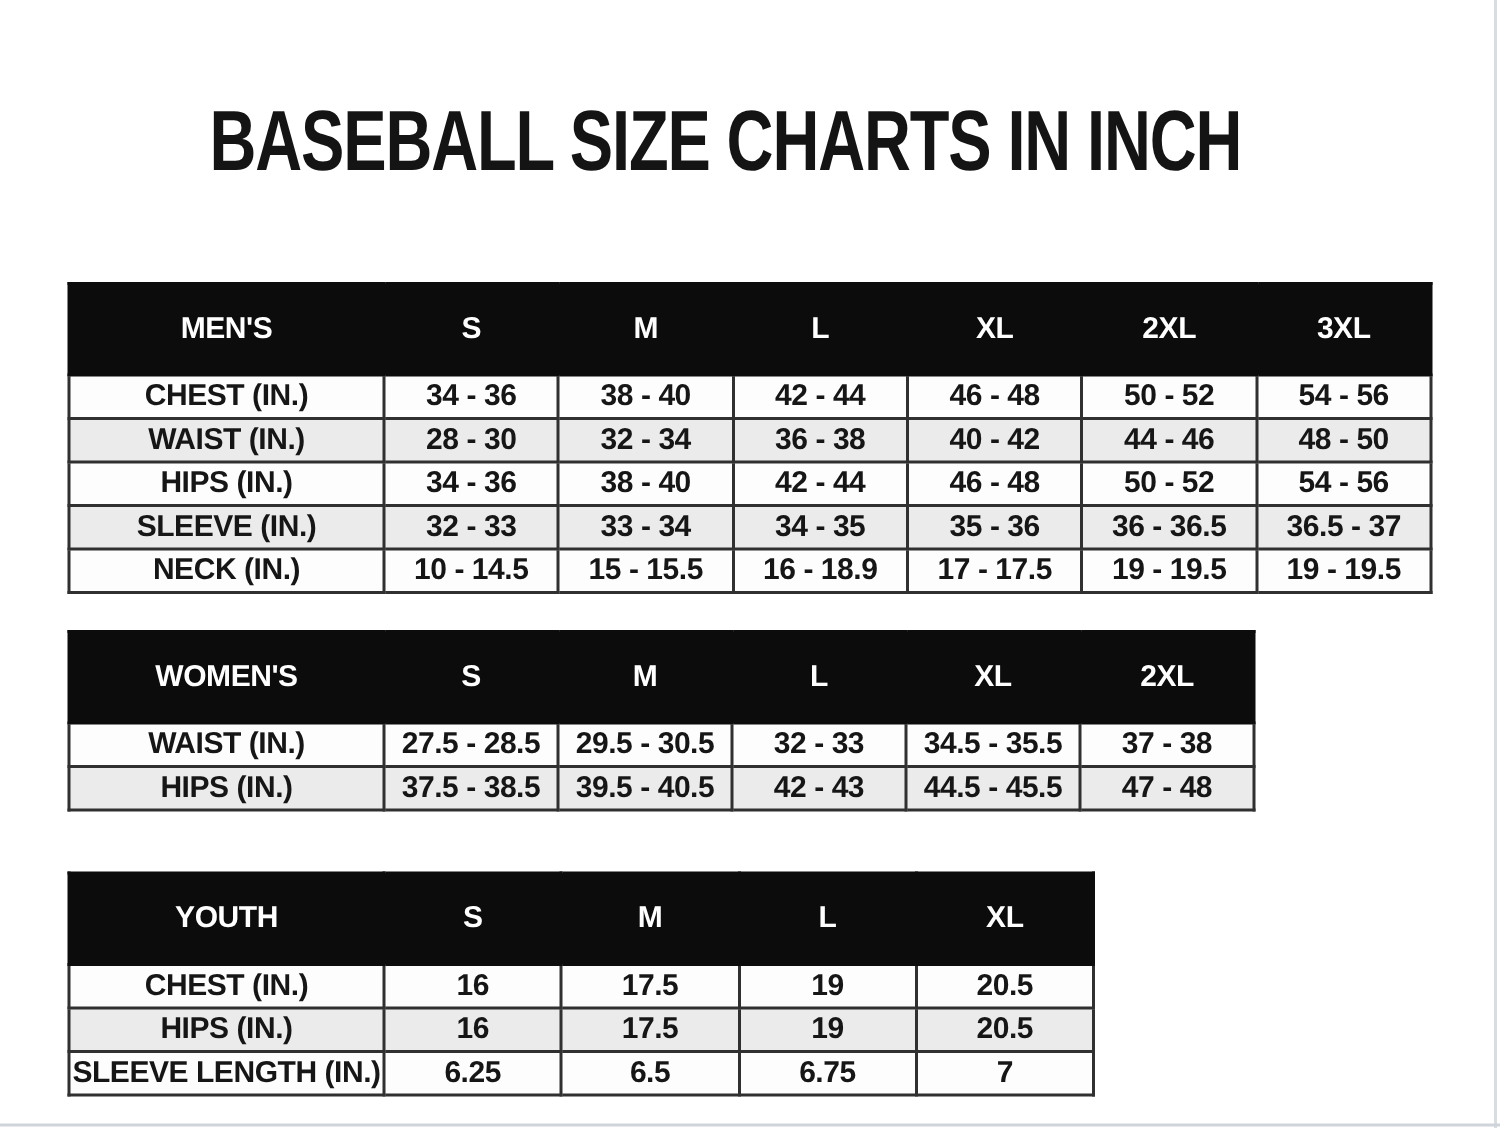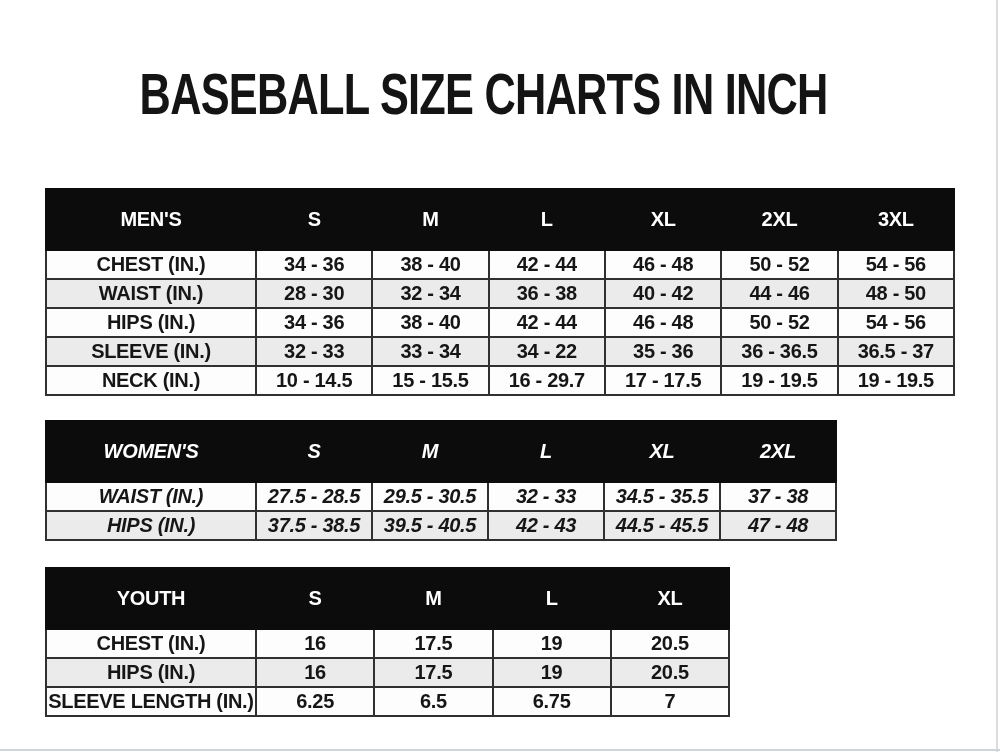--- a/index.html
+++ b/index.html
@@ -49,21 +49,21 @@
     line-height: 1;
   }
 
   .tables {
     position: absolute;
     left: 45px;
     top: 188px;
   }
   .table-wrap { margin: 0; }
   .table-wrap.t0 { margin-bottom: 24px; }
-  .table-wrap.t1 { margin-bottom: 26px; font-style: italic; }
+  .table-wrap.t1 { margin-bottom: 40px; }
 
   table.size-table {
     border-collapse: collapse;
     table-layout: fixed;
     border: 2px solid #111111;
   }
   .t0 table.size-table { width: 910px; }
   .t1 table.size-table { width: 792px; }
   .t2 table.size-table { width: 685px; }
 
@@ -153,30 +153,30 @@
               <td>38 - 40</td>
               <td>42 - 44</td>
               <td>46 - 48</td>
               <td>50 - 52</td>
               <td>54 - 56</td>
             </tr>
             <tr>
               <td class="lbl">SLEEVE (IN.)</td>
               <td>32 - 33</td>
               <td>33 - 34</td>
-              <td>34 - 22</td>
+              <td>34 - 35</td>
               <td>35 - 36</td>
               <td>36 - 36.5</td>
               <td>36.5 - 37</td>
             </tr>
             <tr>
               <td class="lbl">NECK (IN.)</td>
               <td>10 - 14.5</td>
               <td>15 - 15.5</td>
-              <td>16 - 29.7</td>
+              <td>16 - 18.9</td>
               <td>17 - 17.5</td>
               <td>19 - 19.5</td>
               <td>19 - 19.5</td>
             </tr>
           </tbody>
     </table>
   </div>
 
   <div class="table-wrap t1">
     <table class="size-table">

